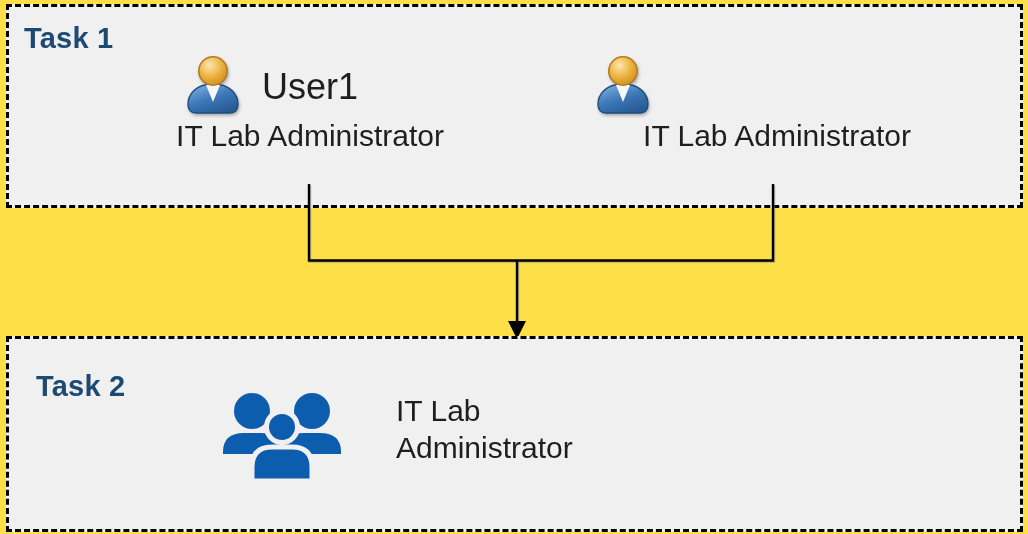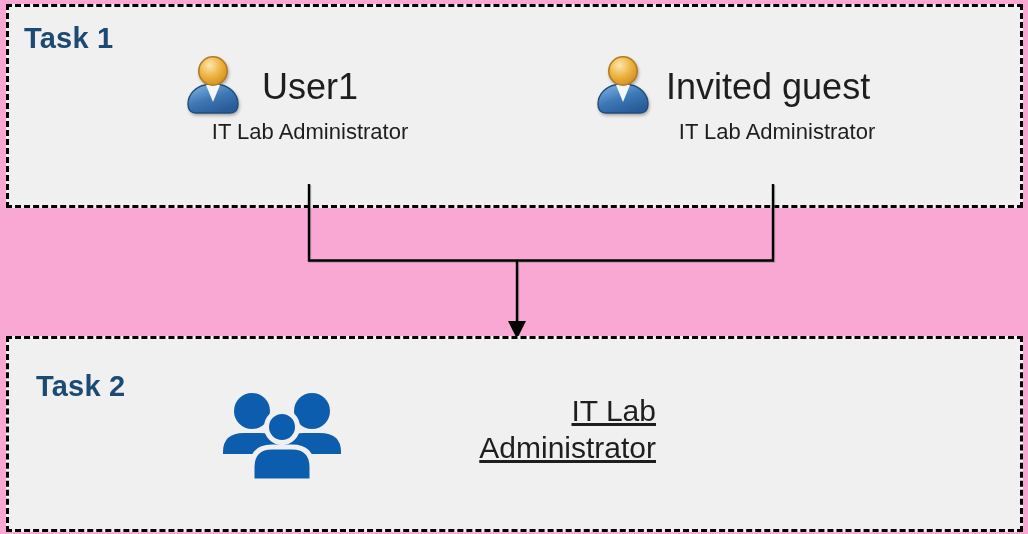--- a/index.html
+++ b/index.html
@@ -6,21 +6,21 @@
     --title:#1D4A73;
     --box_bg:#F0F0F1;
     --border:#000000;
     --text:#1E1E1E;
     --group_blue:#0D5DAE;
   }
   html,body{margin:0;padding:0;background:#FFFFFF;}
   .canvas{
     position:relative;
     width:1028px;height:534px;
-    background:#f9a8d4;
+    background:#fde047;
     font-family:"Liberation Sans","DejaVu Sans",sans-serif;
     overflow:hidden;
   }
   .task-box{
     position:absolute;
     box-sizing:border-box;
     background:var(--box_bg,#F0F0F1);
     border:3px dashed var(--border,#000);
   }
   #task1-box{left:6px;top:4px;width:1017px;height:204px;}
@@ -37,34 +37,33 @@
   .plain-text{
     position:absolute;
     font-size:36px;
     color:var(--text,#1E1E1E);
     white-space:nowrap;
   }
   #user1-name{left:262px;top:66px;}
   #user2-name{left:666px;top:66px;}
   .role-text{
     position:absolute;
-    font-size:22px;
+    font-size:30px;
     color:var(--text,#1E1E1E);
     text-align:center;
     white-space:nowrap;
   }
   #user1-role{left:140px;width:340px;top:119px;}
   #user2-role{left:607px;width:340px;top:119px;}
   #group-label{
     position:absolute;
     left:396px;width:260px;top:392px;
     font-size:30px;line-height:37px;
     color:var(--text,#1E1E1E);
-    text-align:right;
-    text-decoration:underline;
+    text-align:left;
   }
   .person-icon{
     position:absolute;width:54px;height:60px;
     filter:drop-shadow(1px 2px 1.5px rgba(90,90,90,0.45));
   }
   #person1-icon{left:186px;top:55px;}
   #person2-icon{left:596px;top:55px;}
   #group-icon{
     position:absolute;left:218px;top:390px;
     width:128px;height:93px;
@@ -104,21 +103,20 @@
     <circle cx="27" cy="16" r="14.2" fill="url(#headG1)" stroke="#B57B1E" stroke-width="1.6"></circle>
   </svg>
   <div class="plain-text" id="user1-name">User1</div>
   <div class="role-text" id="user1-role">IT Lab Administrator</div>
 
   <svg class="person-icon" id="person2-icon" viewBox="0 0 54 60" aria-hidden="true">
     <path d="M10,58 C4,58 2,54 2,49 C2,38 11,31.5 19,30 L35,30 C43,31.5 52,38 52,49 C52,54 50,58 44,58 Z" fill="url(#bodyG1)" stroke="#1F4E79" stroke-width="1.4"></path>
     <polygon points="20,30 34,30 27,47" fill="#F4F8FC"></polygon>
     <circle cx="27" cy="16" r="14.2" fill="url(#headG1)" stroke="#B57B1E" stroke-width="1.6"></circle>
   </svg>
-  <div class="plain-text" id="user2-name">Invited guest</div>
   <div class="role-text" id="user2-role">IT Lab Administrator</div>
 
   <svg id="connector-svg" aria-hidden="true">
     <path class="ln" d="M309,184 L309,260.5 L773,260.5 L773,184"></path>
     <path class="ln" d="M517,260.5 L517,324"></path>
     <polygon points="508,321 526,321 517,339" fill="#000"></polygon>
   </svg>
 
   <div class="task-box" id="task2-box"></div>
   <div class="task-title" id="task2-title">Task 2</div>

